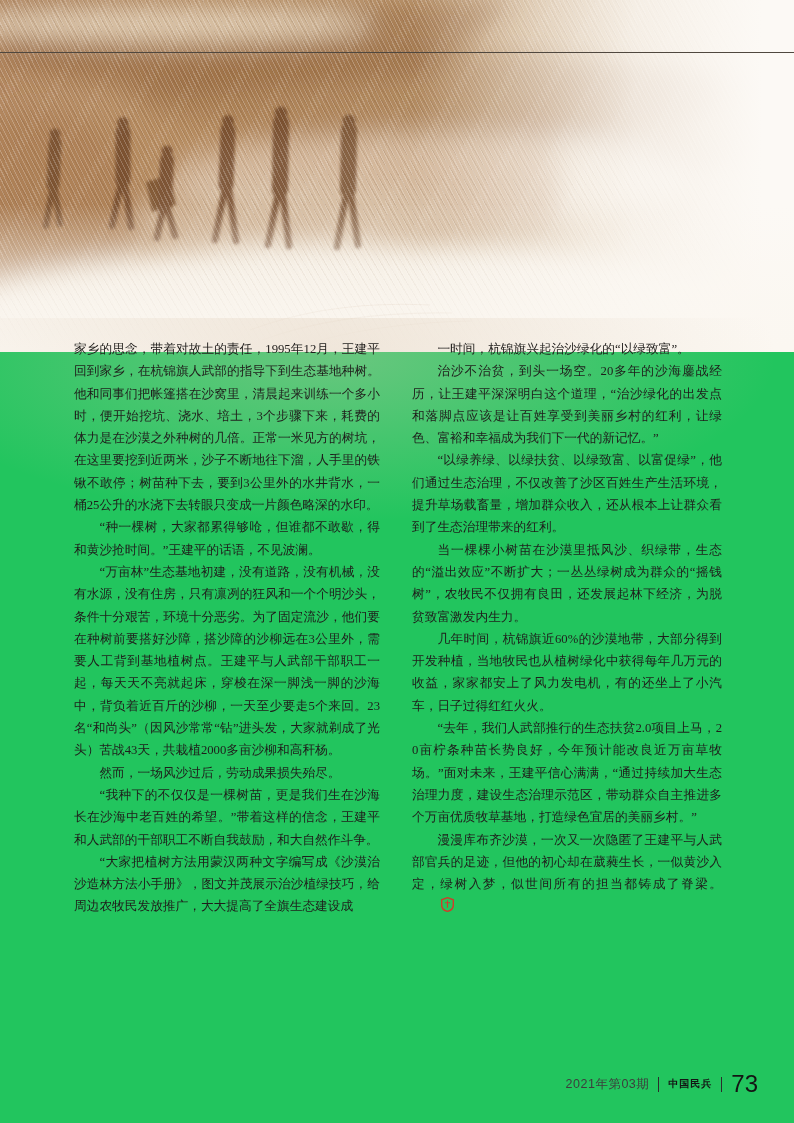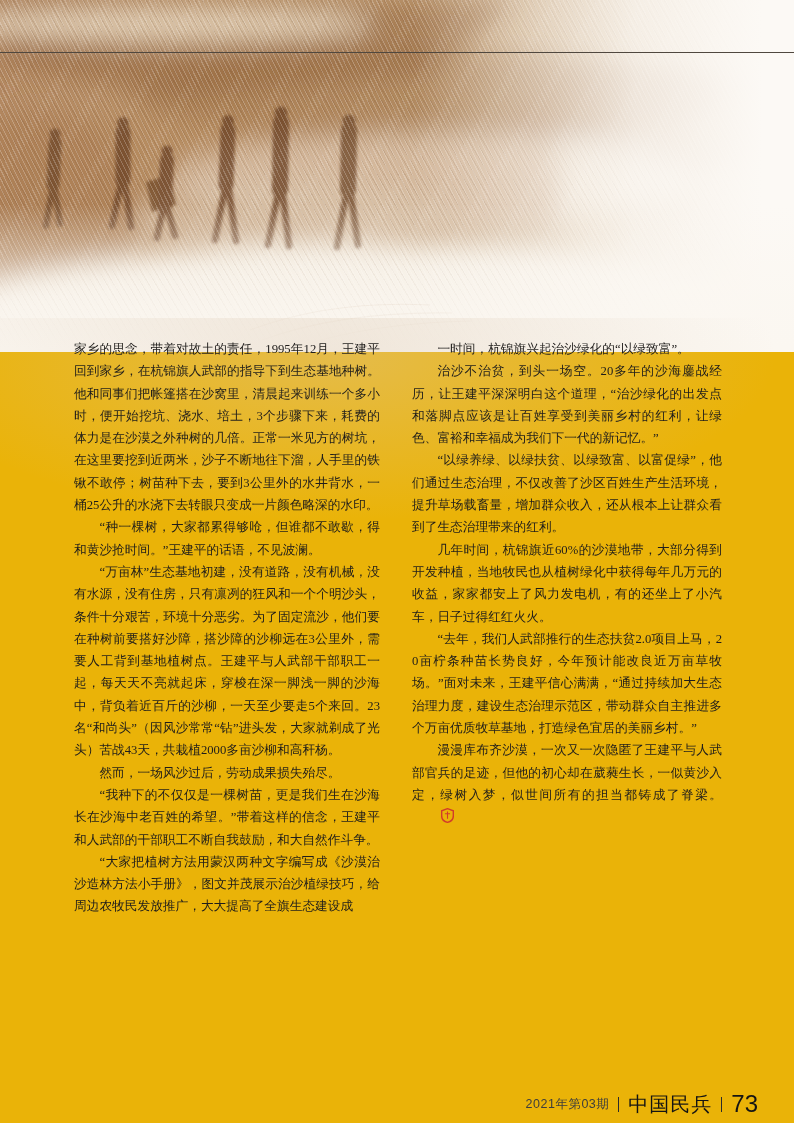--- a/index.html
+++ b/index.html
@@ -1,18 +1,18 @@
 <!DOCTYPE html>
 <html><head>
 <meta charset="utf-8">
 <style>
   html,body{margin:0;padding:0;}
   .page{
     position:relative;width:794px;height:1123px;overflow:hidden;
-    background:#eab308;
+    background:#22c55e;
     font-family:"Liberation Serif","DejaVu Serif",serif;
   }
 
   
   .hero{position:absolute;left:0;top:0;width:794px;height:352px;}
   .hero-base{
     position:absolute;inset:0;
     background:linear-gradient(105deg,#b28760 0%,#bb9368 28%,#c6a47c 55%,#d9c2a2 75%,#efe4d4 100%);
   }
   .hero-svg{position:absolute;inset:0;}
@@ -47,25 +47,25 @@
   .col-right{left:412px;width:310px;}
   .col p{margin:0;}
   .col p.indent{text-indent:2em;}
 
   .end-mark{display:inline-block;vertical-align:-2px;margin-left:4px;line-height:0;}
 
   
   .footer{
     position:absolute;top:1070px;right:36px;z-index:3;
     display:flex;align-items:center;gap:9px;
-    font-family:"Liberation Sans","DejaVu Sans",sans-serif;color:#1c1c1c;margin-top:20px;
+    font-family:"Liberation Sans","DejaVu Sans",sans-serif;color:#1c1c1c;
   }
   .footer .issue{font-size:12.5px;color:#3d3d3d;letter-spacing:.5px;}
   .footer .divider{width:1px;height:15px;background:#2b2b2b;}
-  .footer .magazine{font-size:20px;font-weight:normal;color:#141414;letter-spacing:1px;}
+  .footer .magazine{font-size:10px;font-weight:bold;color:#141414;letter-spacing:1px;}
   .footer .pagenum{font-size:24px;color:#141414;}
 </style>
 </head>
 <body>
 
 <div class="page">
 
   <div class="hero">
     <div class="hero-base"></div>
     <svg class="hero-svg" width="794" height="352" viewBox="0 0 794 352">
@@ -147,20 +147,21 @@
         <p class="indent">“种一棵树，大家都累得够呛，但谁都不敢歇，得和黄沙抢时间。”王建平的话语，不见波澜。</p>
         <p class="indent">“万亩林”生态基地初建，没有道路，没有机械，没有水源，没有住房，只有凛冽的狂风和一个个明沙头，条件十分艰苦，环境十分恶劣。为了固定流沙，他们要在种树前要搭好沙障，搭沙障的沙柳远在3公里外，需要人工背到基地植树点。王建平与人武部干部职工一起，每天天不亮就起床，穿梭在深一脚浅一脚的沙海中，背负着近百斤的沙柳，一天至少要走5个来回。23名“和尚头”（因风沙常常“钻”进头发，大家就剃成了光头）苦战43天，共栽植2000多亩沙柳和高秆杨。</p>
         <p class="indent">然而，一场风沙过后，劳动成果损失殆尽。</p>
         <p class="indent">“我种下的不仅仅是一棵树苗，更是我们生在沙海长在沙海中老百姓的希望。”带着这样的信念，王建平和人武部的干部职工不断自我鼓励，和大自然作斗争。</p>
         <p class="indent">“大家把植树方法用蒙汉两种文字编写成《沙漠治沙造林方法小手册》，图文并茂展示治沙植绿技巧，给周边农牧民发放推广，大大提高了全旗生态建设成</p>
       </div>
     <div class="col col-right">
         <p class="indent">一时间，杭锦旗兴起治沙绿化的“以绿致富”。</p>
         <p class="indent">治沙不治贫，到头一场空。20多年的沙海鏖战经历，让王建平深深明白这个道理，“治沙绿化的出发点和落脚点应该是让百姓享受到美丽乡村的红利，让绿色、富裕和幸福成为我们下一代的新记忆。”</p>
         <p class="indent">“以绿养绿、以绿扶贫、以绿致富、以富促绿”，他们通过生态治理，不仅改善了沙区百姓生产生活环境，提升草场载畜量，增加群众收入，还从根本上让群众看到了生态治理带来的红利。</p>
+        <p class="indent">当一棵棵小树苗在沙漠里抵风沙、织绿带，生态的“溢出效应”不断扩大；一丛丛绿树成为群众的“摇钱树”，农牧民不仅拥有良田，还发展起林下经济，为脱贫致富激发内生力。</p>
         <p class="indent">几年时间，杭锦旗近60%的沙漠地带，大部分得到开发种植，当地牧民也从植树绿化中获得每年几万元的收益，家家都安上了风力发电机，有的还坐上了小汽车，日子过得红红火火。</p>
         <p class="indent">“去年，我们人武部推行的生态扶贫2.0项目上马，20亩柠条种苗长势良好，今年预计能改良近万亩草牧场。”面对未来，王建平信心满满，“通过持续加大生态治理力度，建设生态治理示范区，带动群众自主推进多个万亩优质牧草基地，打造绿色宜居的美丽乡村。”</p>
         <p class="indent">漫漫库布齐沙漠，一次又一次隐匿了王建平与人武部官兵的足迹，但他的初心却在葳蕤生长，一似黄沙入定，绿树入梦，似世间所有的担当都铸成了脊梁。
     <span class="end-mark"><svg width="13" height="15" viewBox="0 0 20 23">
               <path d="M10 1 L19 4.2 V12 C19 17.5 15.2 20.8 10 22 C4.8 20.8 1 17.5 1 12 V4.2 Z" fill="none" stroke="#d23b2b" stroke-width="2.2"></path>
               <path d="M10 5.5 V16.5 M6 8.8 H14" stroke="#d23b2b" stroke-width="1.7" fill="none"></path>
             </svg></span>
   </p>
       </div>
   </div>

